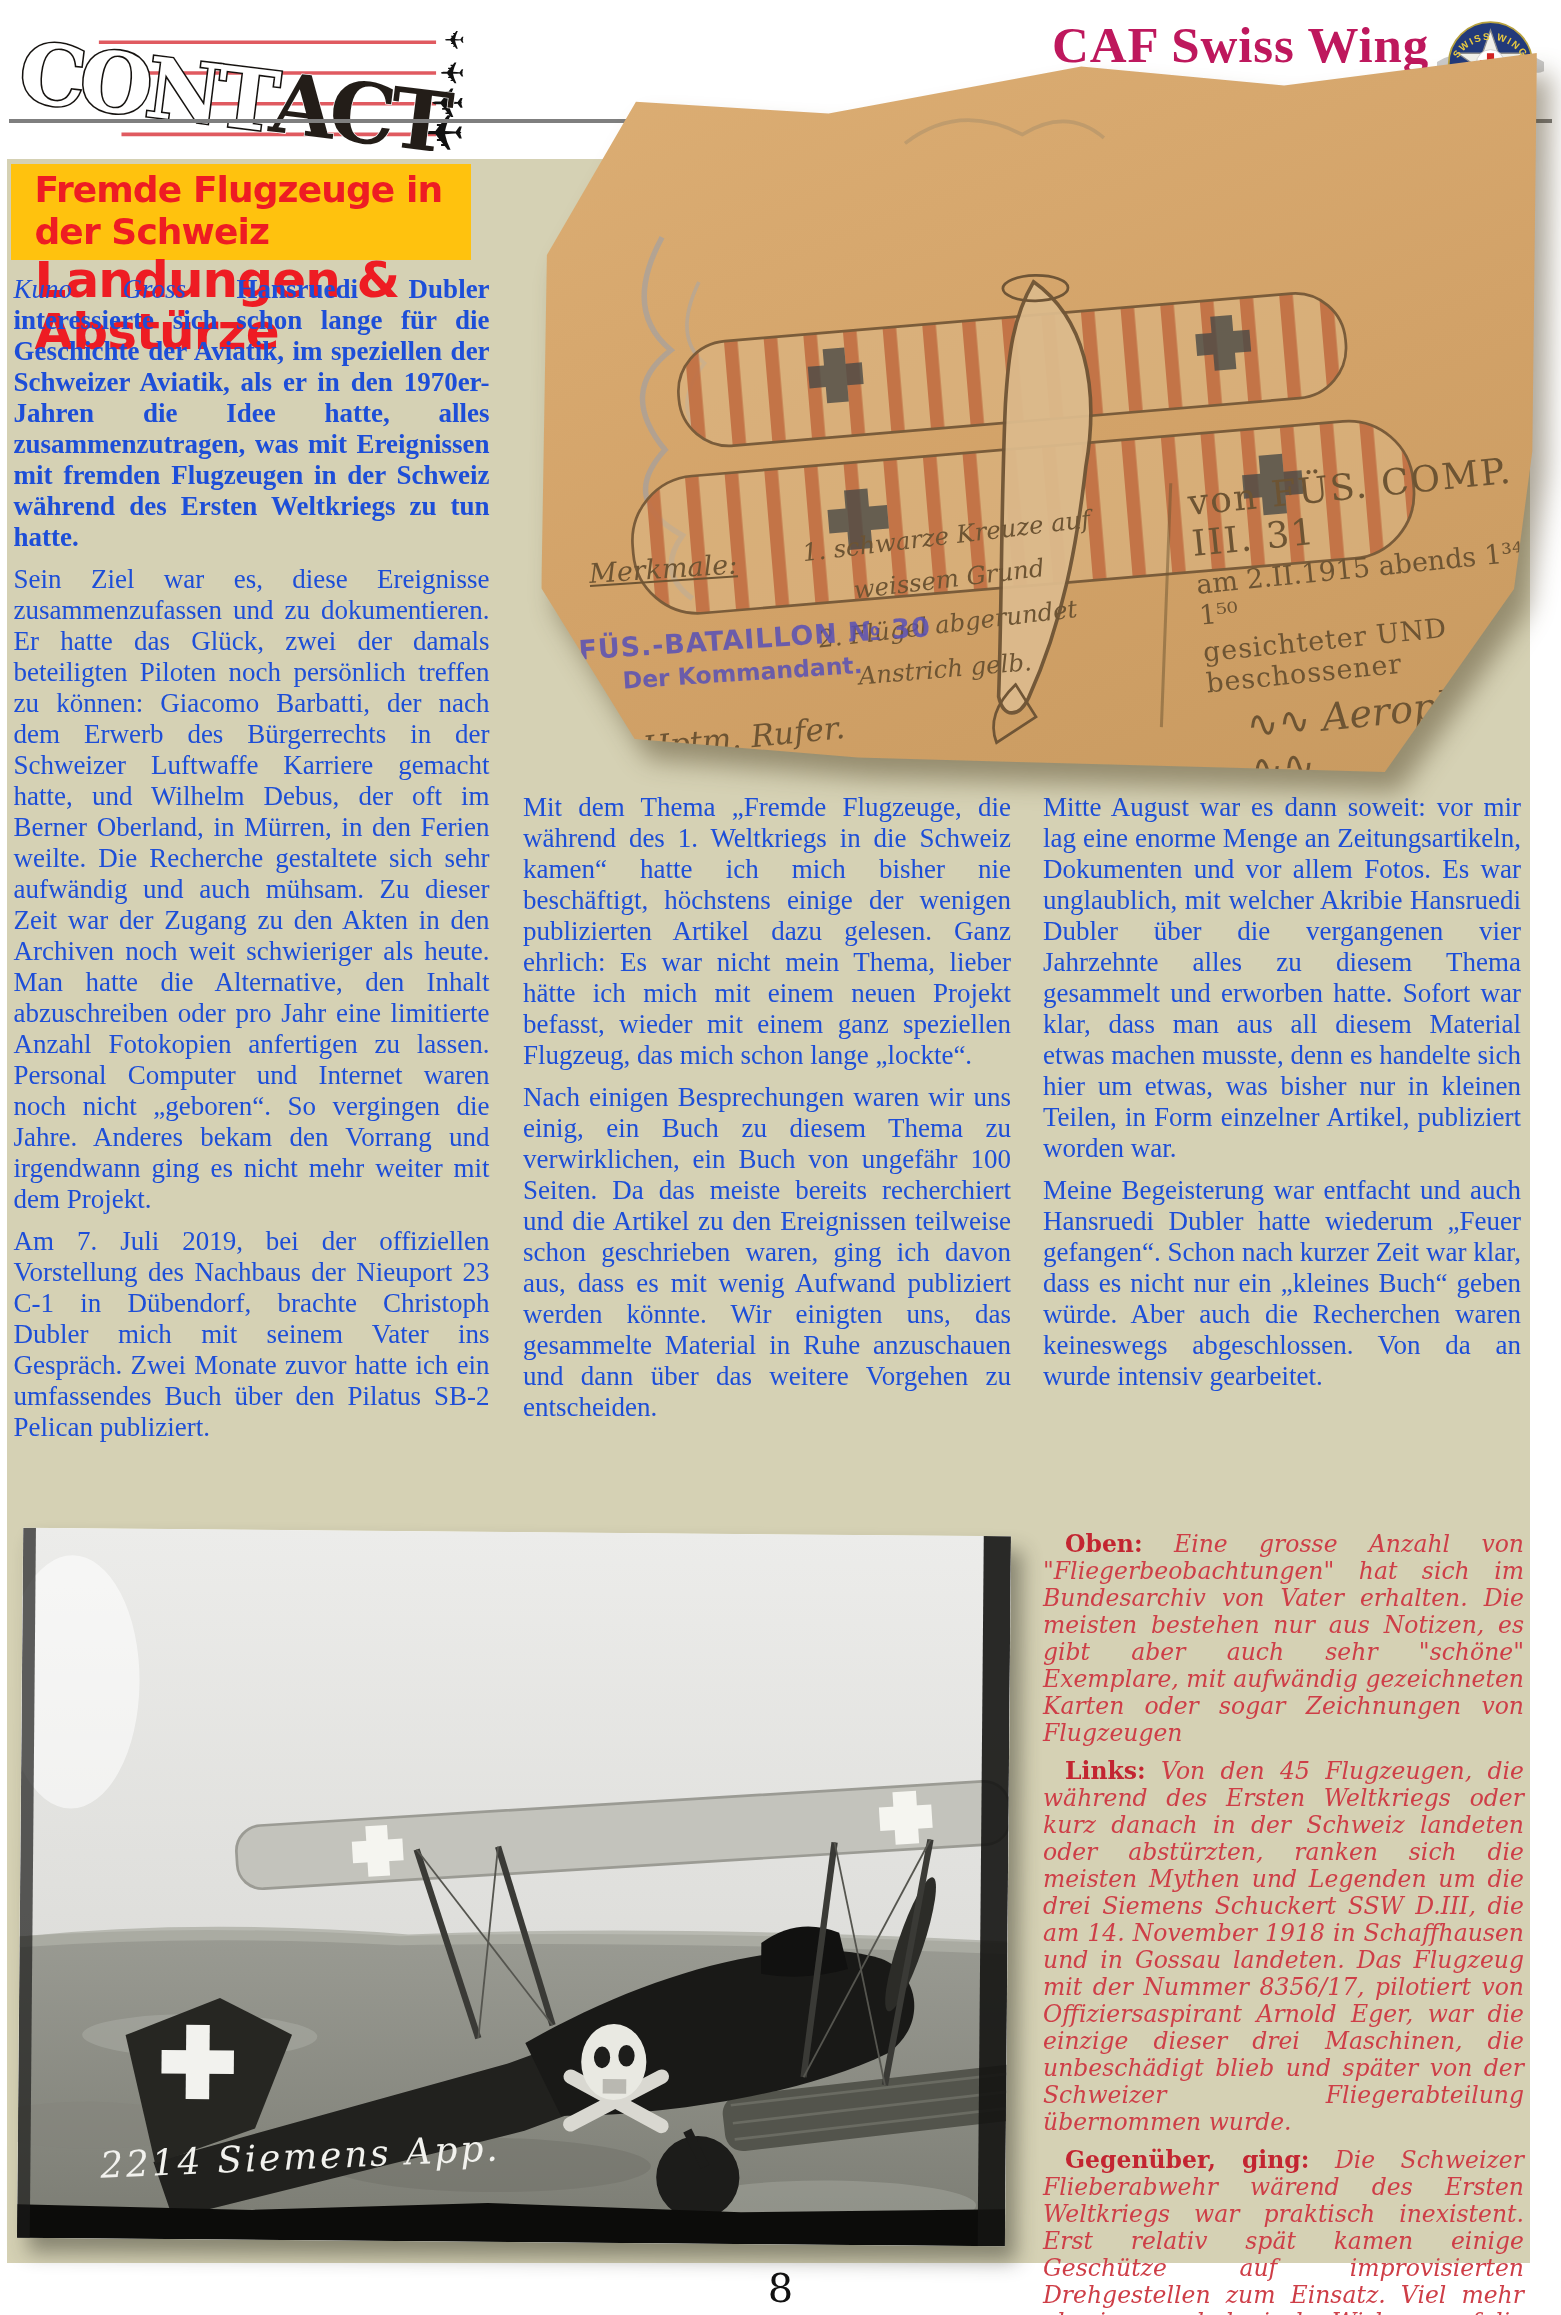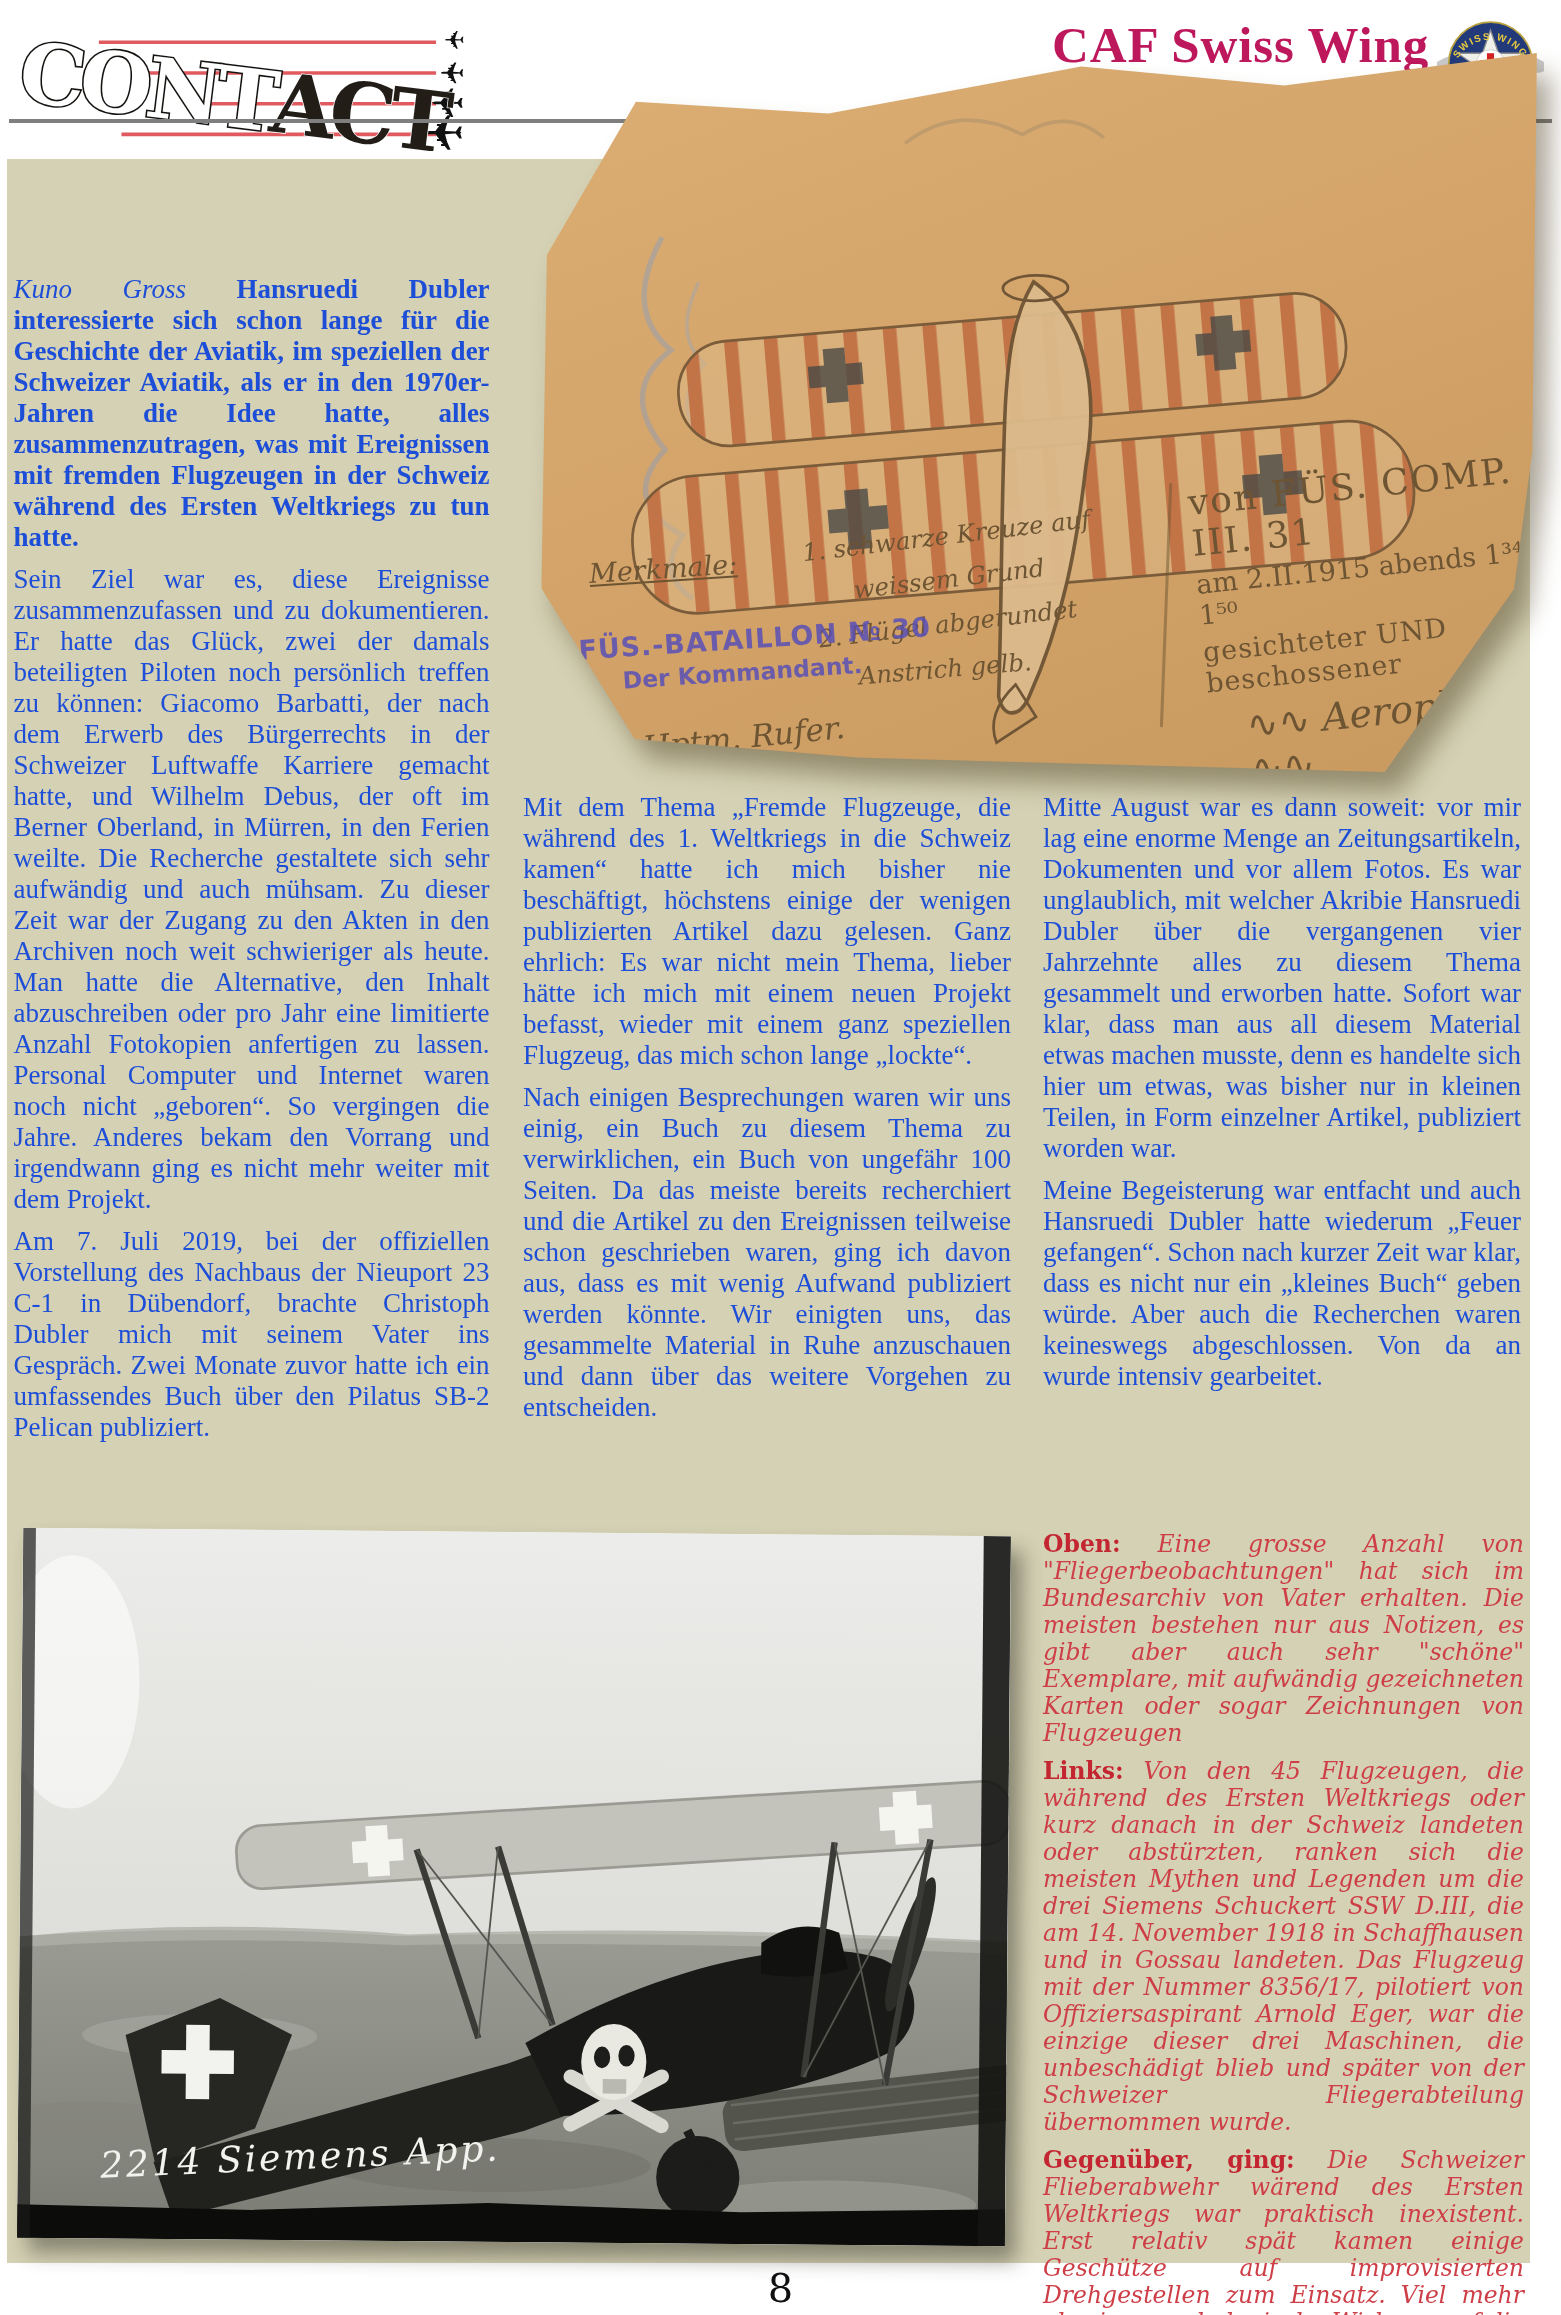--- a/index.html
+++ b/index.html
@@ -28,21 +28,21 @@
   .bodycol p{margin:0 0 11px 0;text-align:justify;font:27px/31px "Liberation Serif",serif;color:#1d4ed8;}
   .col1{left:13.6px;top:274px;width:476px;}
   .col2{left:523px;top:792px;width:488px;}
   .col3{left:1043px;top:792px;width:478px;}
   .lead{font-weight:bold;}
   .lead i{font-weight:normal;font-style:italic;}
 
   
   .caps{position:absolute;left:1043px;top:1531px;width:481px;z-index:2;}
   .caps p{margin:0 0 11px 0;text-align:justify;font:italic 23.5px/27px "DejaVu Serif",serif;color:#ce3e47;}
-  .caps b{font-style:normal;font-weight:bold;color:#c32531;}
+  .caps b{font-style:normal;font-weight:bold;color:#c32531;margin-left:22px;}
 
   
   .paper-wrap{position:absolute;left:529px;top:60px;width:1013px;height:724px;z-index:5;
               filter:drop-shadow(14.5px 20px 12.7px rgba(70,55,25,.45));}
   .paper{position:relative;width:100%;height:100%;transform:rotate(-0.8deg);
          background:linear-gradient(160deg,#dcae74,#d2a268 55%,#c89a60);
          clip-path:polygon(2% 26%,11% 5%,30% 7%,55% 1%,75% 4%,100% 0%,99% 55%,97% 74%,84% 99%,32% 96%,10% 93%,1% 72%);}
   .paper svg{position:absolute;left:0;top:0;}
   .hw{position:absolute;font-family:"DejaVu Serif","DejaVu Sans",serif;color:#6d5433;}
   .hw-head{left:58px;top:488px;font-size:27px;font-style:italic;text-decoration:underline;transform:rotate(-3deg);}
@@ -113,20 +113,24 @@
     <text font-size="11" font-weight="bold" fill="#e8c93f" font-family="'Liberation Sans',sans-serif" letter-spacing="2">
       <textPath href="#arcT" startOffset="50%" text-anchor="middle">SWISS WING</textPath>
     </text>
     <text x="60" y="102" text-anchor="middle" font-size="13" font-weight="bold" fill="#e8c93f" font-family="'Liberation Sans',sans-serif" letter-spacing="2">CAF</text>
   </svg>
 
   <div class="rule"></div>
 
   <div class="field"></div>
 
+  <div class="headline">
+    <div class="kicker">Fremde Flugzeuge in der Schweiz</div>
+    <div class="htitle">Landungen &amp; Abstürze</div>
+  </div>
 
   <div class="bodycol col1">
     <p class="lead"><i>Kuno Gross</i> <b>Hansruedi Dubler interessierte sich schon lange für die Geschichte der Aviatik, im speziellen der Schweizer Aviatik, als er in den 1970er-Jahren die Idee hatte, alles zusammenzutragen, was mit Ereignissen mit fremden Flugzeugen in der Schweiz während des Ersten Weltkriegs zu tun hatte.</b></p>
     <p>Sein Ziel war es, diese Ereignisse zusammenzufassen und zu dokumentieren. Er hatte das Glück, zwei der damals beteiligten Piloten noch persönlich treffen zu können: Giacomo Barbatti, der nach dem Erwerb des Bürgerrechts in der Schweizer Luftwaffe Karriere gemacht hatte, und Wilhelm Debus, der oft im Berner Oberland, in Mürren, in den Ferien weilte. Die Recherche gestaltete sich sehr aufwändig und auch mühsam. Zu dieser Zeit war der Zugang zu den Akten in den Archiven noch weit schwieriger als heute. Man hatte die Alternative, den Inhalt abzuschreiben oder pro Jahr eine limitierte Anzahl Fotokopien anfertigen zu lassen. Personal Computer und Internet waren noch nicht „geboren“. So vergingen die Jahre. Anderes bekam den Vorrang und irgendwann ging es nicht mehr weiter mit dem Projekt.</p>
     <p>Am 7. Juli 2019, bei der offiziellen Vorstellung des Nachbaus der Nieuport 23 C-1 in Dübendorf, brachte Christoph Dubler mich mit seinem Vater ins Gespräch. Zwei Monate zuvor hatte ich ein umfassendes Buch über den Pilatus SB-2 Pelican publiziert.</p>
   </div>
 
   <div class="bodycol col2">
     <p>Mit dem Thema „Fremde Flugzeuge, die während des 1. Weltkriegs in die Schweiz kamen“ hatte ich mich bisher nie beschäftigt, höchstens einige der wenigen publizierten Artikel dazu gelesen. Ganz ehrlich: Es war nicht mein Thema, lieber hätte ich mich mit einem neuen Projekt befasst, wieder mit einem ganz speziellen Flugzeug, das mich schon lange „lockte“.</p>
     <p>Nach einigen Besprechungen waren wir uns einig, ein Buch zu diesem Thema zu verwirklichen, ein Buch von ungefähr 100 Seiten. Da das meiste bereits recherchiert und die Artikel zu den Ereignissen teilweise schon geschrieben waren, ging ich davon aus, dass es mit wenig Aufwand publiziert werden könnte. Wir einigten uns, das gesammelte Material in Ruhe anzuschauen und dann über das weitere Vorgehen zu entscheiden.</p>

